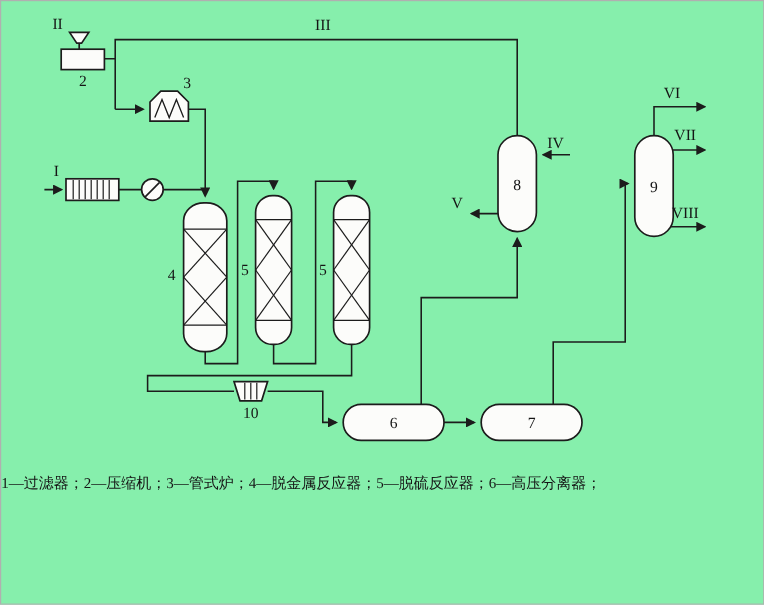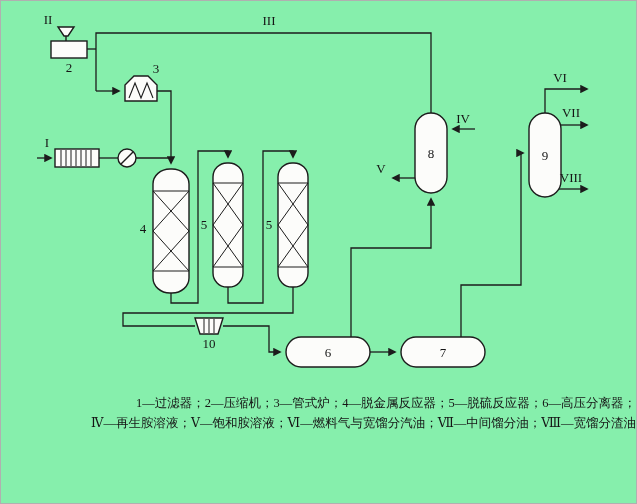--- a/index.html
+++ b/index.html
@@ -22,21 +22,21 @@
   }
   .caption{
     text-align:center;
     font-size:14px;
     font-weight:600;
     margin-top:2px;
     letter-spacing:1px;
   }
   .legend{
     margin-top:4px;
-    text-align:right;
+    text-align:left;
     font-size:12.5px;
     line-height:20px;
   }
 </style>
 </head>
 <body>
 
 <div class="figure">
 
   <svg width="637" height="388" viewBox="0 0 637 388">
@@ -182,16 +182,15 @@
       <text x="380" y="172">V</text>
       <text x="559" y="81">VI</text>
       <text x="570" y="116">VII</text>
       <text x="570" y="181">VIII</text>
     </g>
   </svg>
 
 
   <div class="legend">
     <div>1—过滤器；2—压缩机；3—管式炉；4—脱金属反应器；5—脱硫反应器；6—高压分离器；</div>
-    <div>Ⅳ—再生胺溶液；Ⅴ—饱和胺溶液；Ⅵ—燃料气与宽馏分汽油；Ⅶ—中间馏分油；Ⅷ—宽馏分渣油</div>
   </div>
 
 </div>
 
 </body></html>

